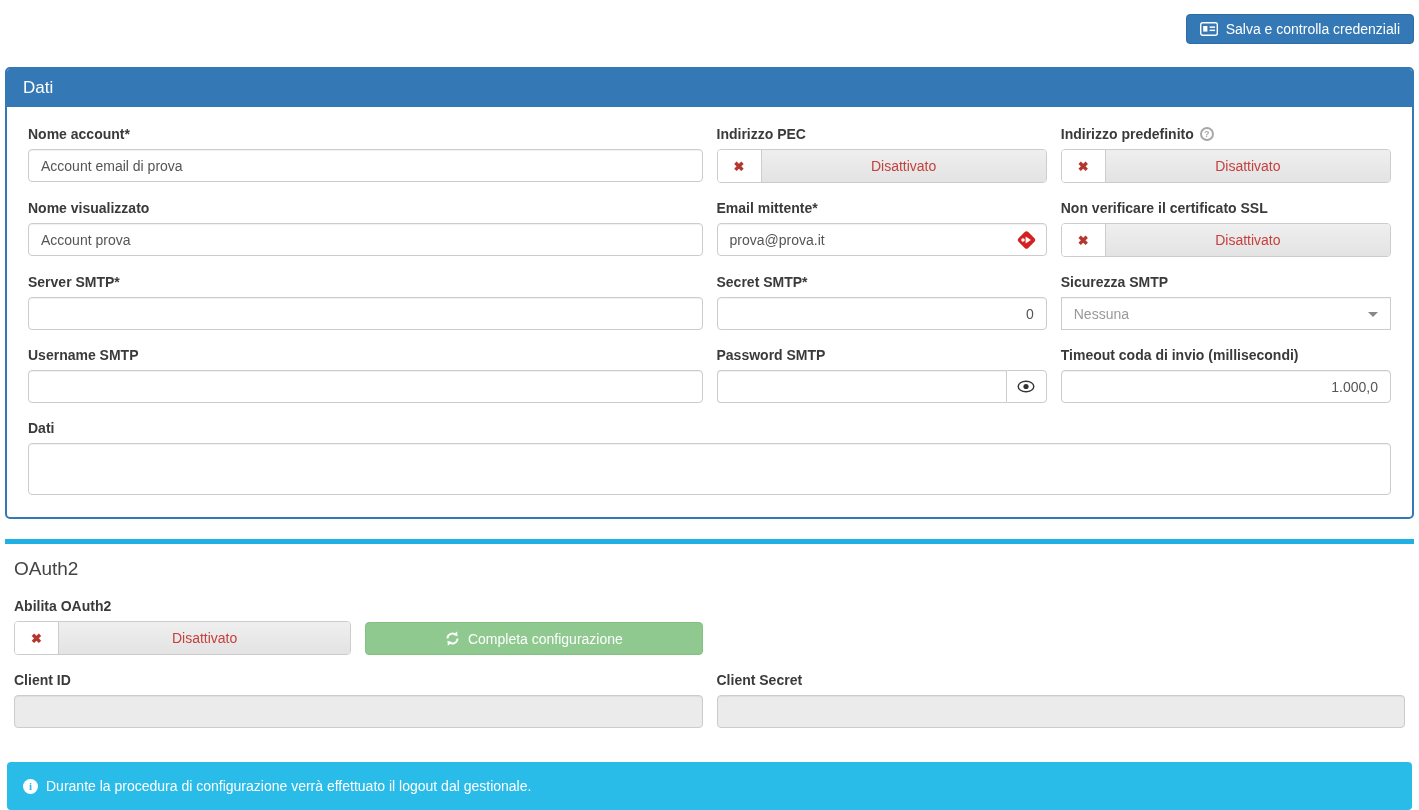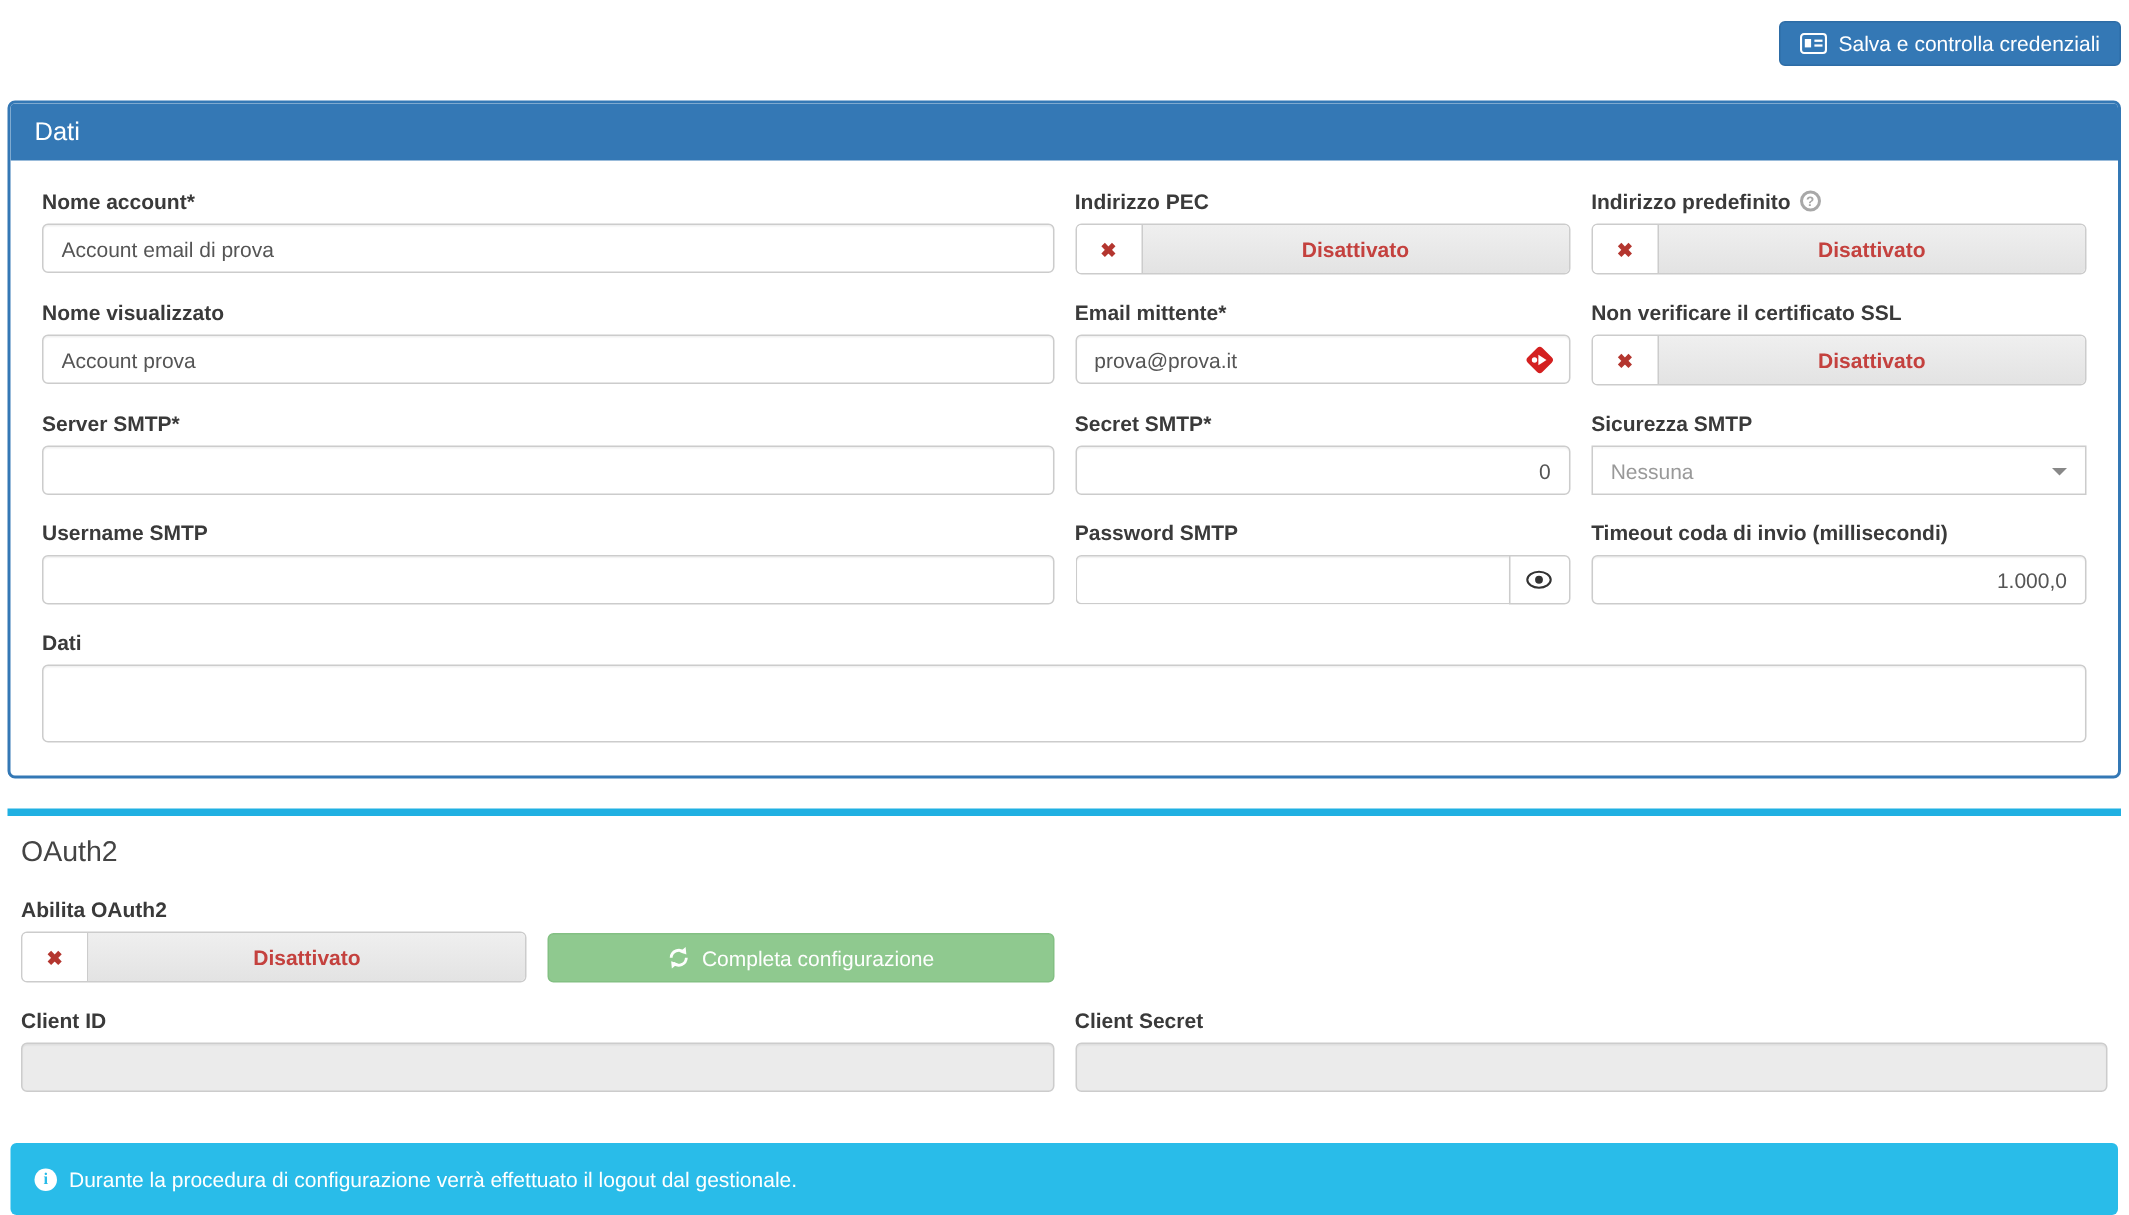--- a/index.html
+++ b/index.html
@@ -66,21 +66,21 @@
     display:flex; height:34px; border:1px solid #ccc; border-radius:4px;
     overflow:hidden; background:#fff; cursor:pointer;
   }
   .toggle-x {
     width:44px; flex:0 0 44px; display:flex; align-items:center; justify-content:center;
     background:#fff; border-right:1px solid #ccc;
     color:#b4362f; font-size:13px; font-weight:bold;
   }
   .toggle-state {
     flex:1; display:flex; align-items:center; justify-content:center;
-    background:linear-gradient(#efefef,#e3e3e3); color:#c4413e; font-size:14px;font-weight:bold;
+    background:linear-gradient(#efefef,#e3e3e3); color:#c4413e; font-size:14px;
   }
 
   
   .select {
     position:relative; display:flex; align-items:center;
     height:33px; padding:0 30px 0 12px;
     border:1px solid #ccc; border-radius:0; background:#fff;
     color:#999; cursor:pointer; box-shadow: inset 0 1px 1px rgba(0,0,0,.04);
   }
   .select.disabled { background:#e8e8e8; }

